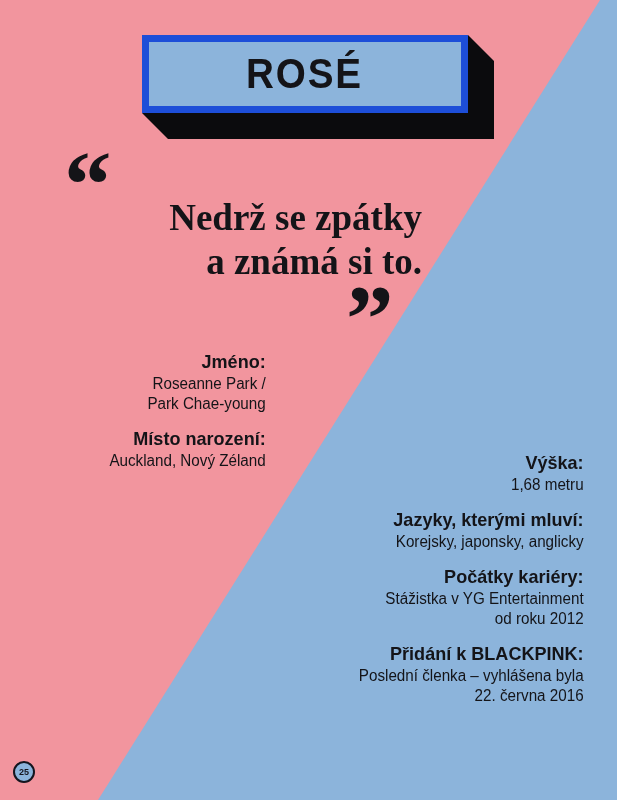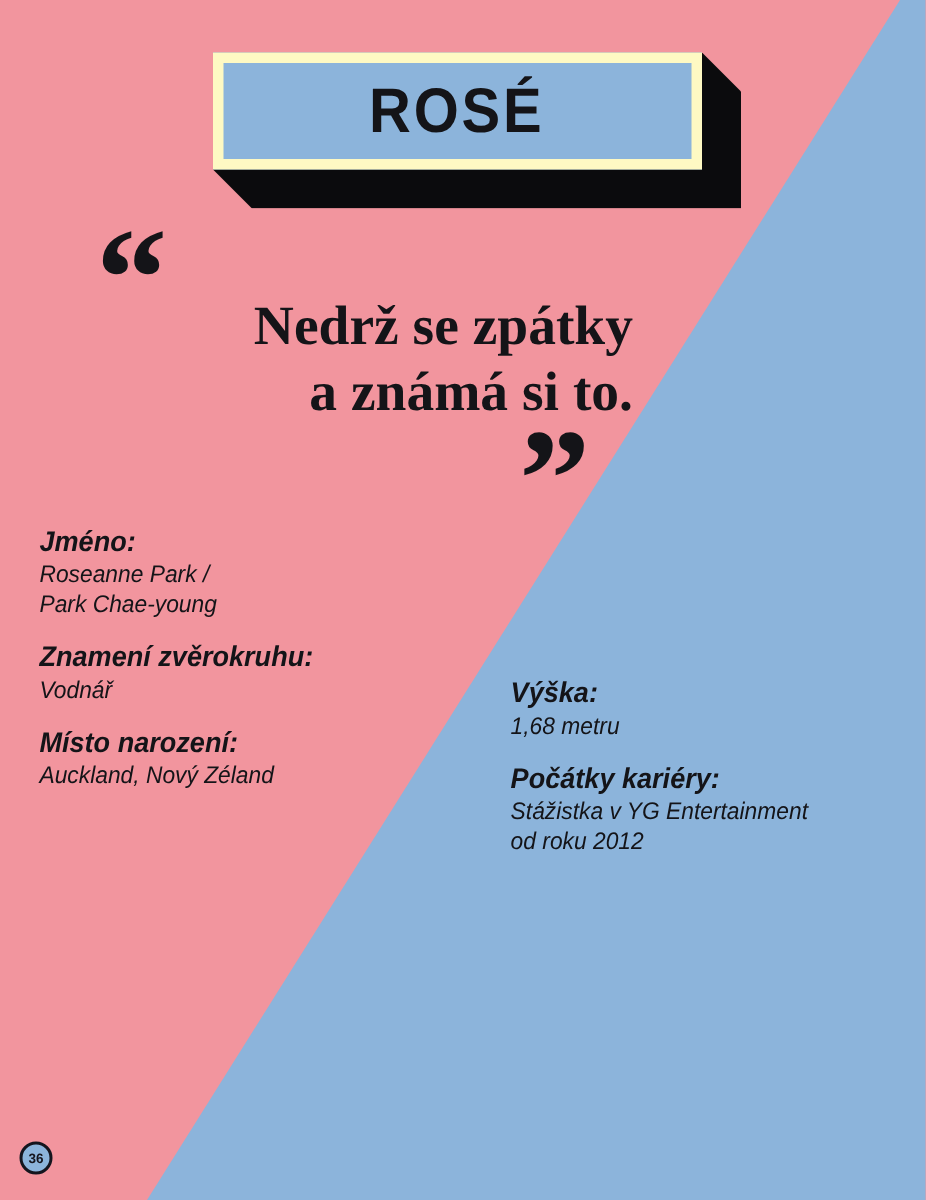--- a/index.html
+++ b/index.html
@@ -35,21 +35,21 @@
     inset: 0;
     background: #0B0B0D;
     clip-path: polygon(0 0, 326px 0, 352px 26px, 352px 104px, 26px 104px, 0 78px);
   }
   .banner-face {
     position: absolute;
     left: 0; top: 0;
     width: 326px;
     height: 78px;
     background: #8CB4DB;
-    border: 7px solid #fef9c3;
+    border: 7px solid #1d4ed8;
     display: flex;
     align-items: center;
     justify-content: center;
   }
   .banner-title {
     font-size: 42px;
     font-weight: 700;
     letter-spacing: 2px;
     color: #141418;
     transform: scaleX(0.92);
@@ -76,22 +76,21 @@
     line-height: 1;
     color: #141418;
     letter-spacing: -6px;
   }
   .quote-open { left: 64px; top: 138px; }
   .quote-close { left: 346px; top: 272px; }
 
   
   .col {
     position: absolute;
-    text-align: left;
-    font-style: italic;
+    text-align: right;
   }
   .col-left  { left: 20px;  top: 350px; width: 252px; }
   .col-right { left: 334px; top: 451px; width: 256px; }
   .info-block { margin-bottom: 13px; }
   .info-label {
     font-size: 19px;
     font-weight: 700;
     line-height: 23px;
     margin-bottom: 1px;
     transform: scaleX(0.95);
@@ -139,36 +138,41 @@
 </div>
 <span class="quote-mark quote-close">”</span>
 
 <div class="col col-left">
   <div class="info-block">
     <div class="info-label">Jméno:</div>
     <div class="info-line">Roseanne Park /</div>
     <div class="info-line">Park Chae-young</div>
   </div>
   <div class="info-block">
-    <div class="info-label">Znamení zvěrokruhu:</div>
-    <div class="info-line">Vodnář</div>
-  </div>
-  <div class="info-block">
     <div class="info-label">Místo narození:</div>
     <div class="info-line">Auckland, Nový Zéland</div>
   </div>
 </div>
 
 <div class="col col-right">
   <div class="info-block">
     <div class="info-label">Výška:</div>
     <div class="info-line">1,68 metru</div>
   </div>
   <div class="info-block">
+    <div class="info-label">Jazyky, kterými mluví:</div>
+    <div class="info-line">Korejsky, japonsky, anglicky</div>
+  </div>
+  <div class="info-block">
     <div class="info-label">Počátky kariéry:</div>
     <div class="info-line">Stážistka v YG Entertainment</div>
     <div class="info-line">od roku 2012</div>
   </div>
+  <div class="info-block">
+    <div class="info-label">Přidání k BLACKPINK:</div>
+    <div class="info-line">Poslední členka – vyhlášena byla</div>
+    <div class="info-line">22. června 2016</div>
+  </div>
 </div>
 
 <div class="page-badge">
-  <span>36</span>
+  <span>25</span>
 </div>
 
 </body></html>

